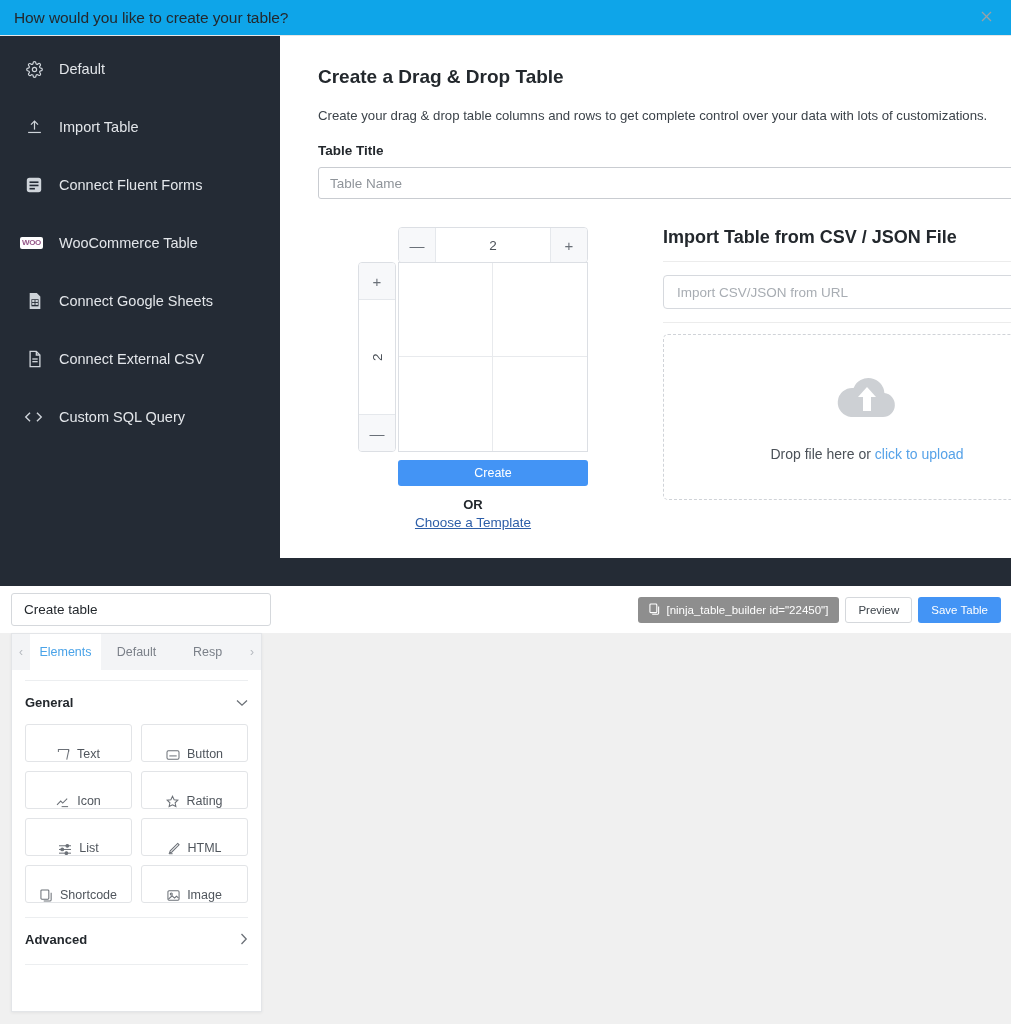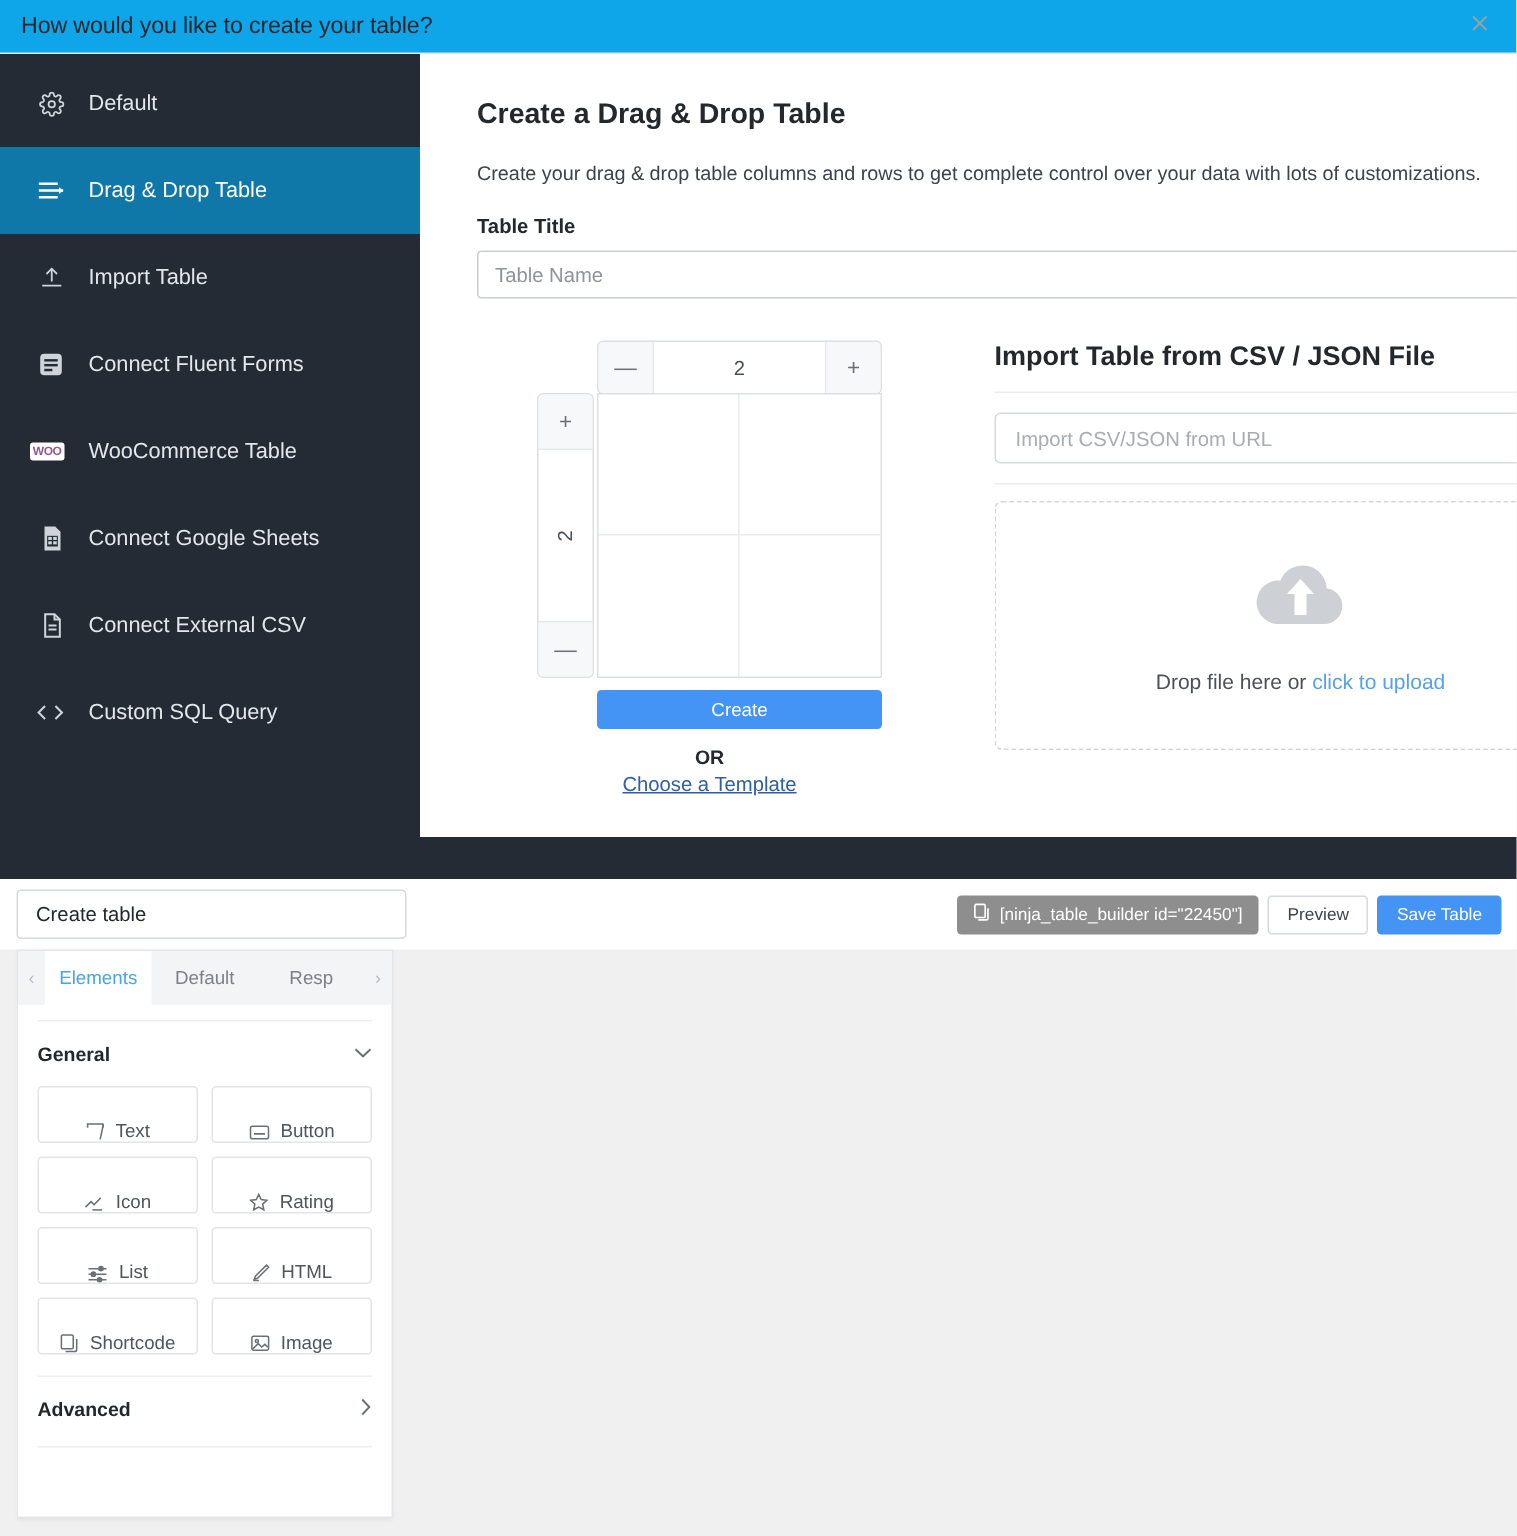--- a/index.html
+++ b/index.html
@@ -265,31 +265,20 @@
       <div class="side-item">
         <span class="side-ico">
           <svg width="17" height="17" viewBox="0 0 24 24" fill="none" stroke="currentColor" stroke-width="1.7">
             <circle cx="12" cy="12" r="3"></circle>
             <path d="M19.4 15a1.6 1.6 0 0 0 .3 1.8l.1.1a2 2 0 1 1-2.8 2.8l-.1-.1a1.6 1.6 0 0 0-1.8-.3 1.6 1.6 0 0 0-1 1.5V21a2 2 0 1 1-4 0v-.1A1.6 1.6 0 0 0 9 19.4a1.6 1.6 0 0 0-1.8.3l-.1.1a2 2 0 1 1-2.8-2.8l.1-.1a1.6 1.6 0 0 0 .3-1.8 1.6 1.6 0 0 0-1.5-1H3a2 2 0 1 1 0-4h.1A1.6 1.6 0 0 0 4.6 9a1.6 1.6 0 0 0-.3-1.8l-.1-.1a2 2 0 1 1 2.8-2.8l.1.1a1.6 1.6 0 0 0 1.8.3H9a1.6 1.6 0 0 0 1-1.5V3a2 2 0 1 1 4 0v.1a1.6 1.6 0 0 0 1 1.5 1.6 1.6 0 0 0 1.8-.3l.1-.1a2 2 0 1 1 2.8 2.8l-.1.1a1.6 1.6 0 0 0-.3 1.8V9a1.6 1.6 0 0 0 1.5 1H21a2 2 0 1 1 0 4h-.1a1.6 1.6 0 0 0-1.5 1z"></path>
           </svg>
         </span>
         <span>Default</span>
       </div>
 
-      <div class="side-item active">
-        <span class="side-ico">
-          <svg width="18" height="16" viewBox="0 0 20 16" fill="none" stroke="currentColor" stroke-width="1.8">
-            <line x1="1" y1="3" x2="15" y2="3"></line>
-            <line x1="1" y1="8" x2="19" y2="8"></line>
-            <line x1="1" y1="13" x2="15" y2="13"></line>
-            <path d="M16 10.5 19 8l-3-2.5" fill="currentColor" stroke="none"></path>
-          </svg>
-        </span>
-        <span>Drag &amp; Drop Table</span>
-      </div>
 
       <div class="side-item">
         <span class="side-ico">
           <svg width="17" height="17" viewBox="0 0 24 24" fill="none" stroke="currentColor" stroke-width="1.7">
             <path d="M12 15V3"></path>
               <path d="M7 8l5-5 5 5"></path>
               <path d="M3 19h18"></path>
           </svg>
         </span>
         <span>Import Table</span>

